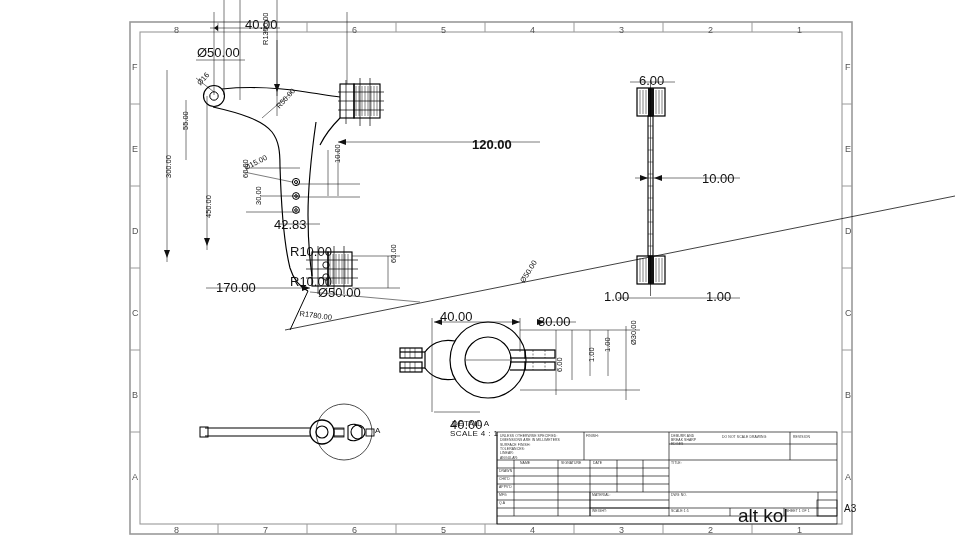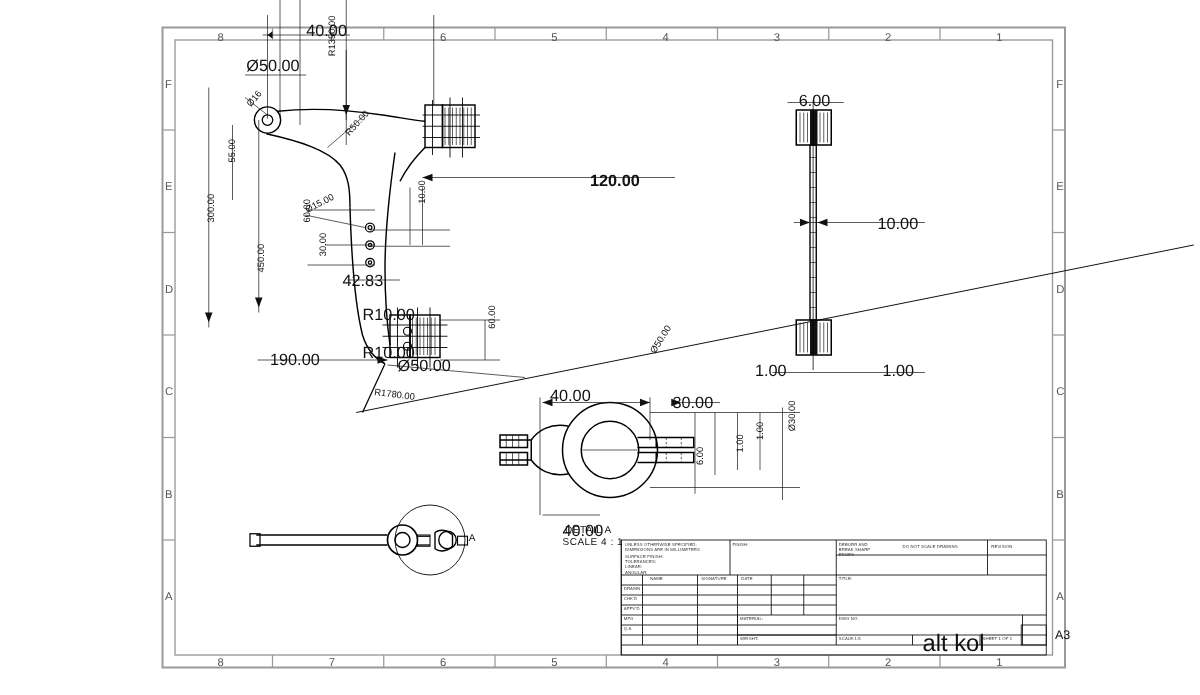--- a/index.html
+++ b/index.html
@@ -341,21 +341,21 @@
     <div class="lbl zn" style="left: 132px; top: 473px;">A</div>
     <div class="lbl zn" style="left: 845px; top: 473px;">A</div>
     <div class="lbl dim" style="left: 245px; top: 18px;">40.00</div>
     <div class="lbl dim" style="left: 197px; top: 46px;">Ø50.00</div>
     <div class="lbl dimv" style="left: 262px; top: 45px; transform: rotate(-90deg); transform-origin: 0px 0px;">R1350.00</div>
     <div class="lbl dimv" style="left: 196px; top: 82px; transform: rotate(-50deg); transform-origin: 0px 0px;">Ø16</div>
     <div class="lbl dimv" style="left: 275px; top: 105px; transform: rotate(-48deg); transform-origin: 0px 0px;">R50.00</div>
     <div class="lbl dimv" style="left: 182px; top: 130px; transform: rotate(-90deg); transform-origin: 0px 0px;">55.00</div>
     <div class="lbl dimv" style="left: 165px; top: 178px; transform: rotate(-90deg); transform-origin: 0px 0px;">300.00</div>
     <div class="lbl dimv" style="left: 205px; top: 218px; transform: rotate(-90deg); transform-origin: 0px 0px;">450.00</div>
-    <div class="lbl dim" style="left: 216px; top: 281px;">190.00</div>
+    <div class="lbl dim" style="left: 216px; top: 281px;">170.00</div>
     <div class="lbl dimv" style="left: 243px; top: 165px; transform: rotate(-27deg); transform-origin: 0px 0px;">Ø15.00</div>
     <div class="lbl dimv" style="left: 242px; top: 178px; transform: rotate(-90deg); transform-origin: 0px 0px;">60.00</div>
     <div class="lbl dimv" style="left: 255px; top: 205px; transform: rotate(-90deg); transform-origin: 0px 0px;">30.00</div>
     <div class="lbl dim" style="left: 274px; top: 218px;">42.83</div>
     <div class="lbl dimv" style="left: 334px; top: 163px; transform: rotate(-90deg); transform-origin: 0px 0px;">10.00</div>
     <div class="lbl dim" style="left: 472px; top: 138px; font-weight: bold;">120.00</div>
     <div class="lbl dim" style="left: 290px; top: 245px;">R10.00</div>
     <div class="lbl dim" style="left: 290px; top: 275px;">R10.00</div>
     <div class="lbl dimv" style="left: 390px; top: 263px; transform: rotate(-90deg); transform-origin: 0px 0px;">60.00</div>
     <div class="lbl dimv" style="left: 300px; top: 310px; transform: rotate(7deg); transform-origin: 0px 0px;">R1780.00</div>

